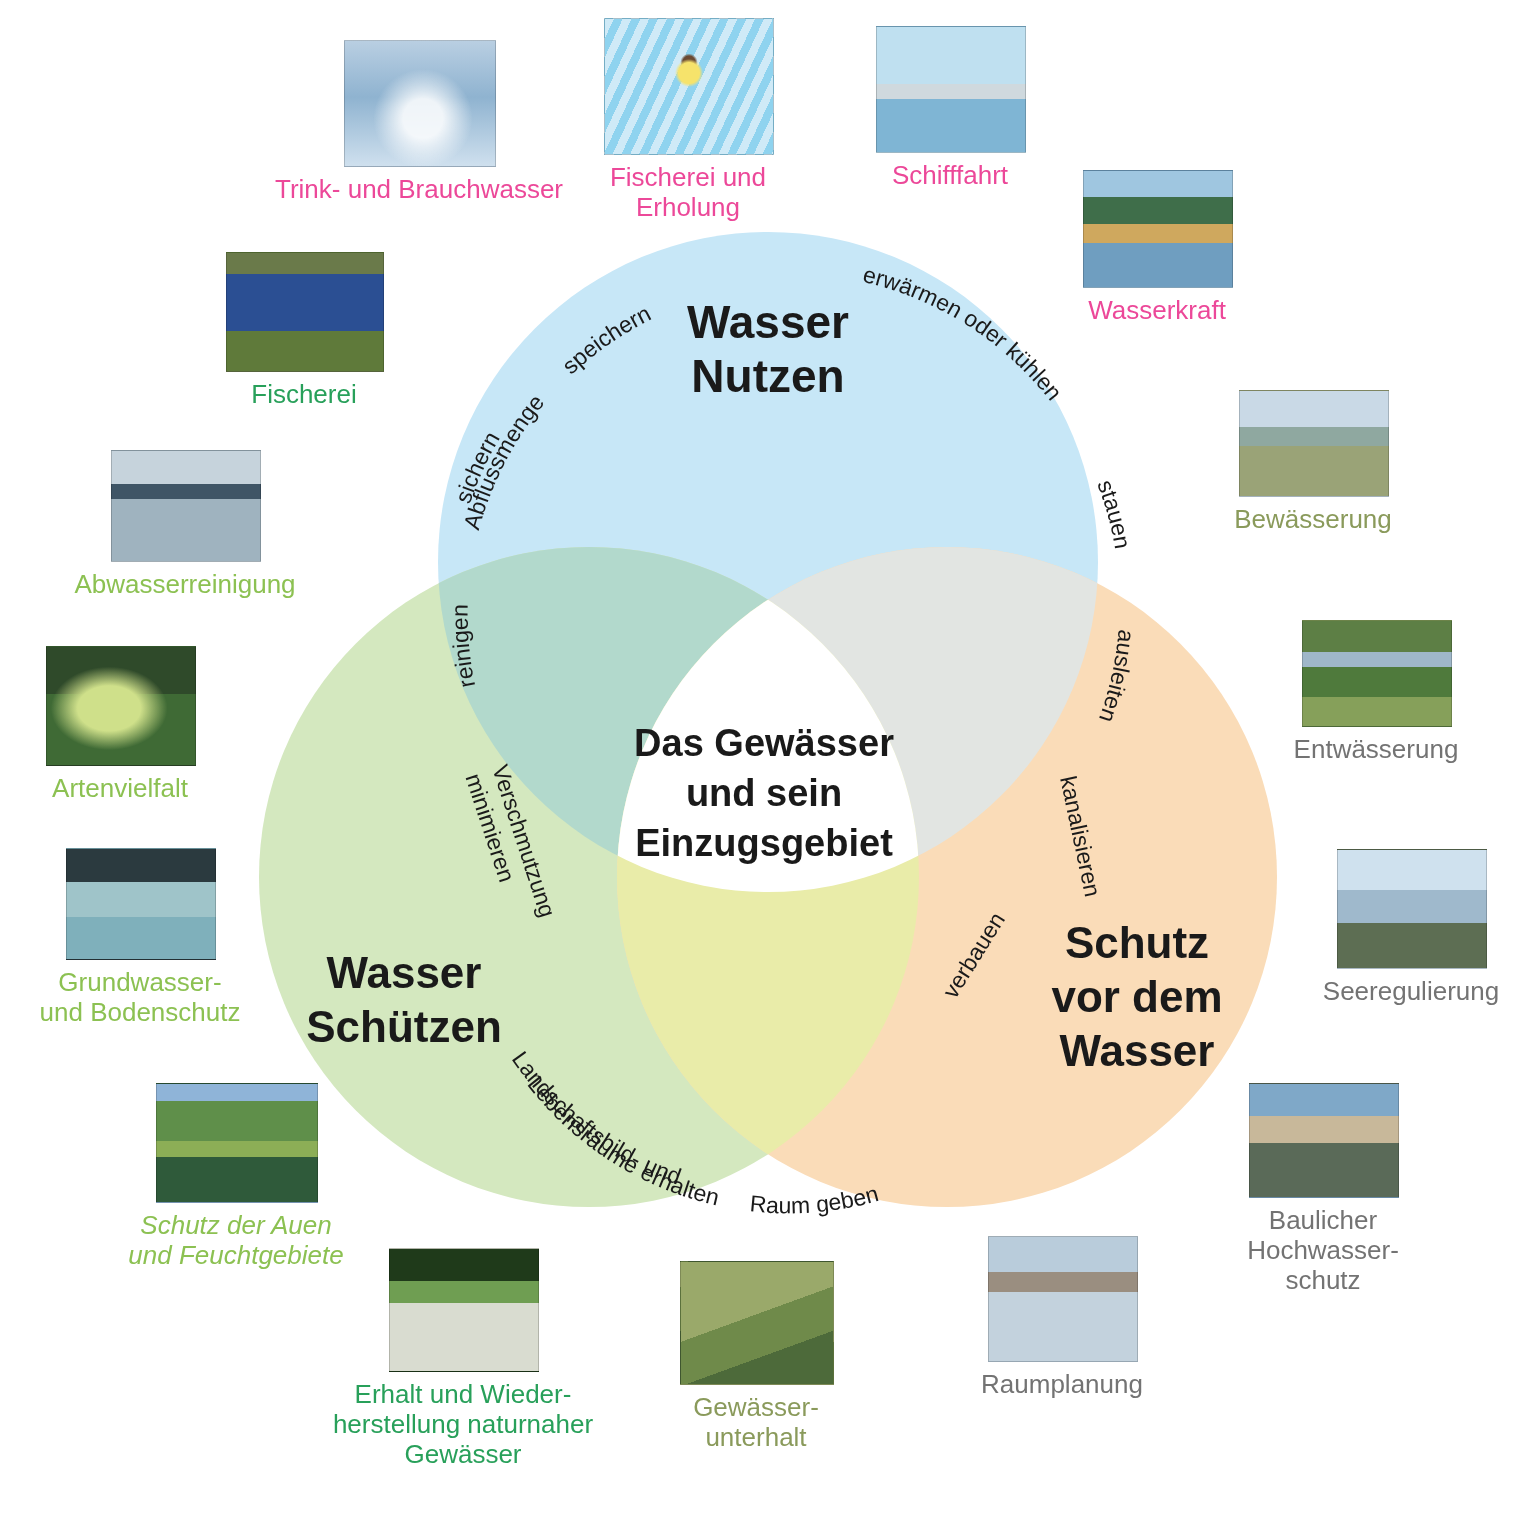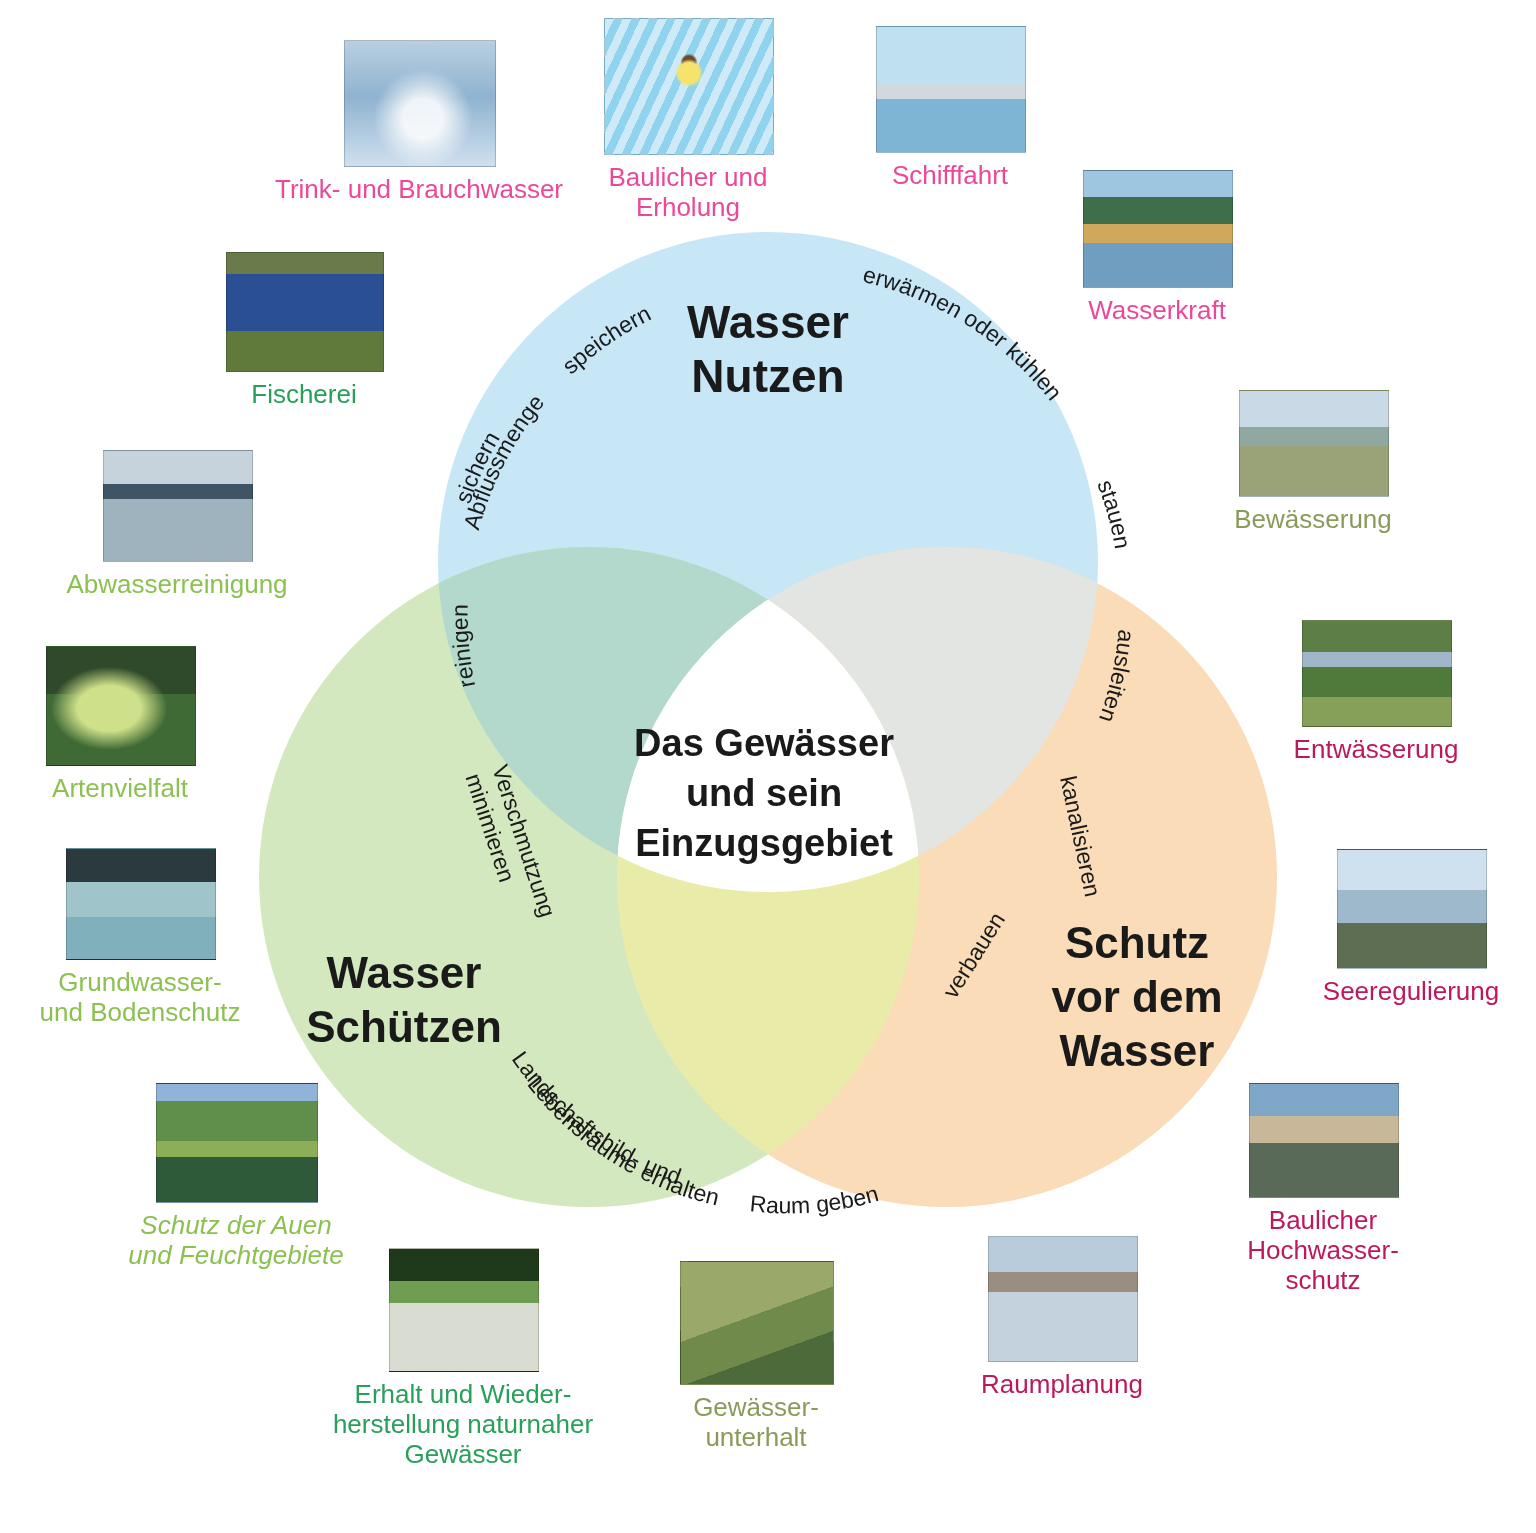--- a/index.html
+++ b/index.html
@@ -33,21 +33,21 @@
     box-shadow:0 0 0 0 rgba(0,0,0,0);
   }
   .cap{
     margin-top:7px;text-align:center;line-height:1.16;
     font-size:26px;white-space:pre-line;
   }
   .cap.blue{color:#ec4899;}
   .cap.green{color:#28a05a;}
   .cap.lgreen{color:#8cc152;}
   .cap.olive{color:#8a9a5b;}
-  .cap.orange{color:#be185d;}
+  .cap.orange{color:#737373;}
 
   
   .p-tap{background:
     radial-gradient(ellipse at 52% 62%, rgba(255,255,255,.85) 0 18%, rgba(255,255,255,0) 45%),
     linear-gradient(180deg,#b9cfe2 0%,#8fb3d0 45%,#cfe0ee 100%);}
   .p-tap::after{content:"";position:absolute;}
   .p-swim{background:
     radial-gradient(circle at 50% 40%, #f6e36b 0 9%, rgba(246,227,107,0) 12%),
     radial-gradient(circle at 50% 32%, #6b4a33 0 5%, rgba(107,74,51,0) 7%),
     repeating-linear-gradient(115deg,#cfeaf7 0 8px,#8fd3ef 8px 16px),
@@ -87,21 +87,21 @@
 
 <div id="stage">
 
   <div class="tile" style="left:344px;top:40px;width:160px;">
     <div class="photo p-tap" style="width:150px;height:125px;"></div>
     <div class="cap blue" style="width:420px;margin-left:-135px;">Trink- und Brauchwasser</div>
   </div>
 
   <div class="tile" style="left:604px;top:18px;width:170px;">
     <div class="photo p-swim" style="width:168px;height:135px;"></div>
-    <div class="cap blue" style="width:220px;margin-left:-26px;">Baulicher und
+    <div class="cap blue" style="width:220px;margin-left:-26px;">Fischerei und
 Erholung</div>
   </div>
 
   <div class="tile" style="left:876px;top:26px;width:150px;">
     <div class="photo p-ship" style="width:148px;height:125px;"></div>
     <div class="cap blue" style="width:220px;margin-left:-36px;">Schifffahrt</div>
   </div>
 
   <div class="tile" style="left:1083px;top:170px;width:152px;">
     <div class="photo p-power" style="width:148px;height:116px;"></div>
@@ -158,21 +158,21 @@
     <div class="photo p-ground" style="width:148px;height:110px;"></div>
     <div class="cap lgreen" style="width:280px;margin-left:-66px;">Grundwasser-
 und Bodenschutz</div>
   </div>
 
   <div class="tile" style="left:46px;top:646px;width:150px;">
     <div class="photo p-fish" style="width:148px;height:118px;"></div>
     <div class="cap lgreen" style="width:240px;margin-left:-46px;">Artenvielfalt</div>
   </div>
 
-  <div class="tile" style="left:103px;top:450px;width:180px;">
+  <div class="tile" style="left:111px;top:450px;width:180px;">
     <div class="photo p-sewage" style="width:148px;height:110px;"></div>
     <div class="cap lgreen" style="width:300px;margin-left:-76px;">Abwasserreinigung</div>
   </div>
 
   <div class="tile" style="left:226px;top:252px;width:150px;">
     <div class="photo p-angler" style="width:156px;height:118px;"></div>
     <div class="cap green" style="width:230px;margin-left:-37px;">Fischerei</div>
   </div>
 
   <svg id="venn" viewBox="0 0 1536 1533">

